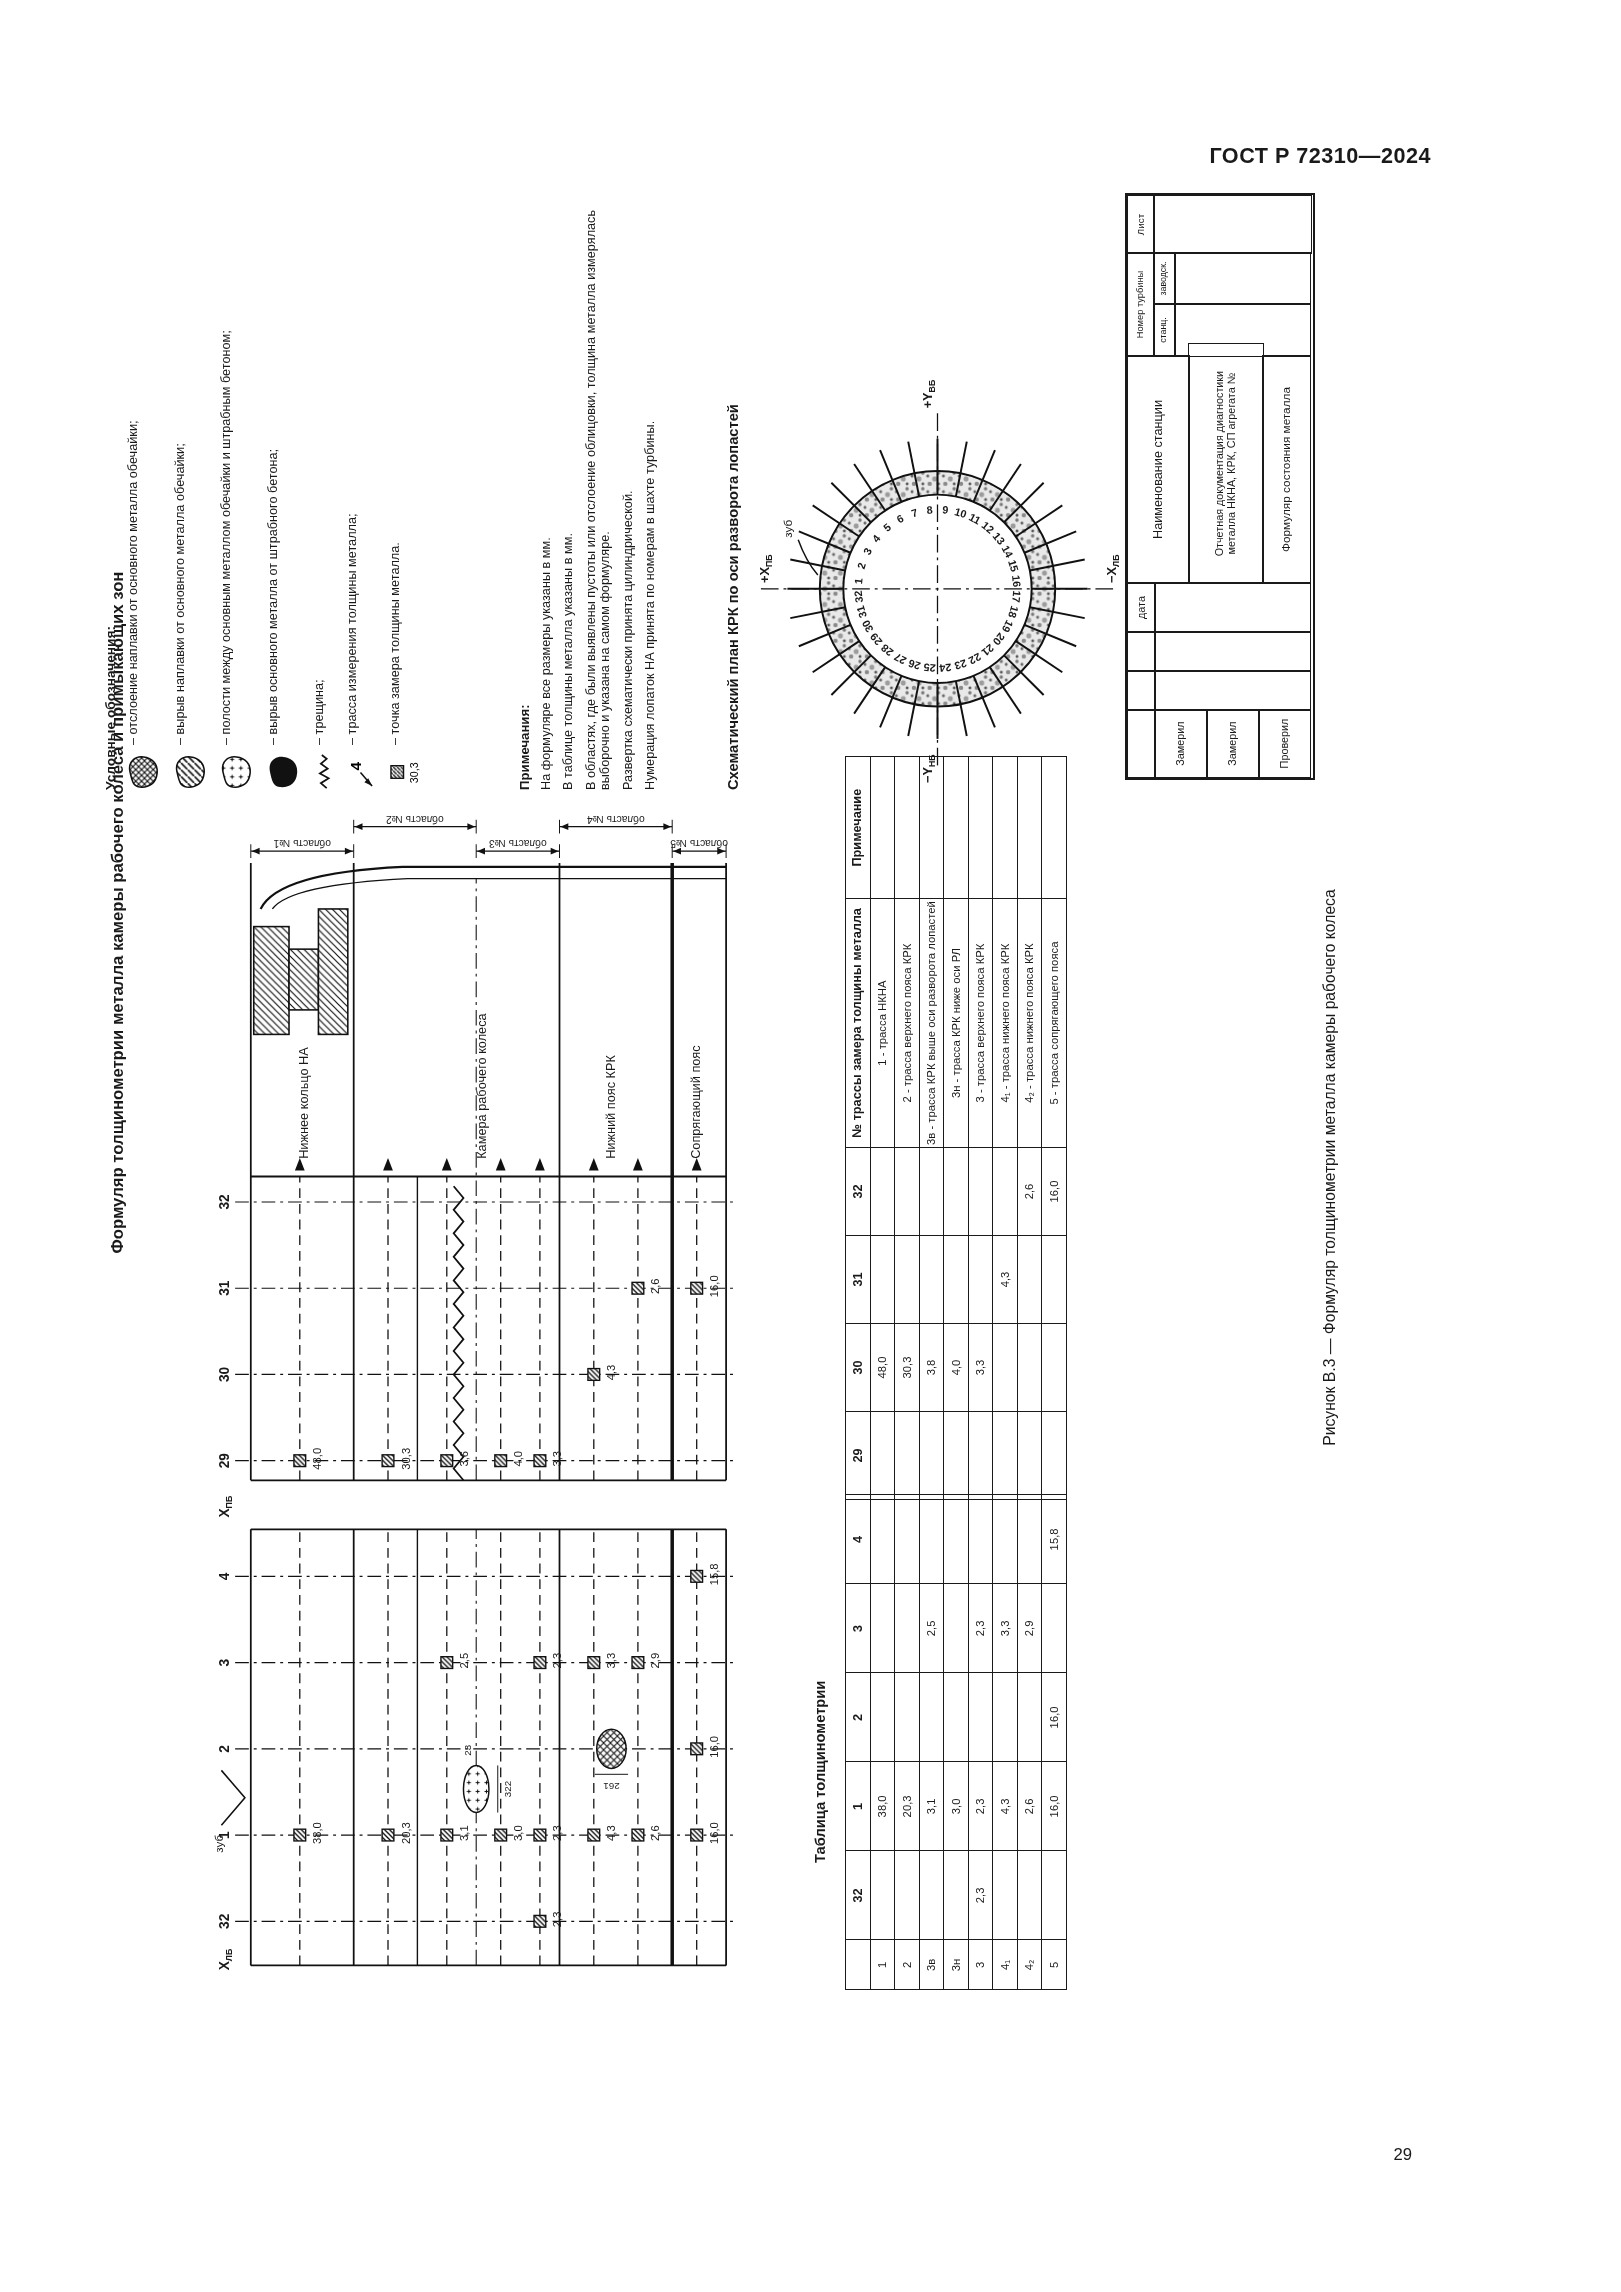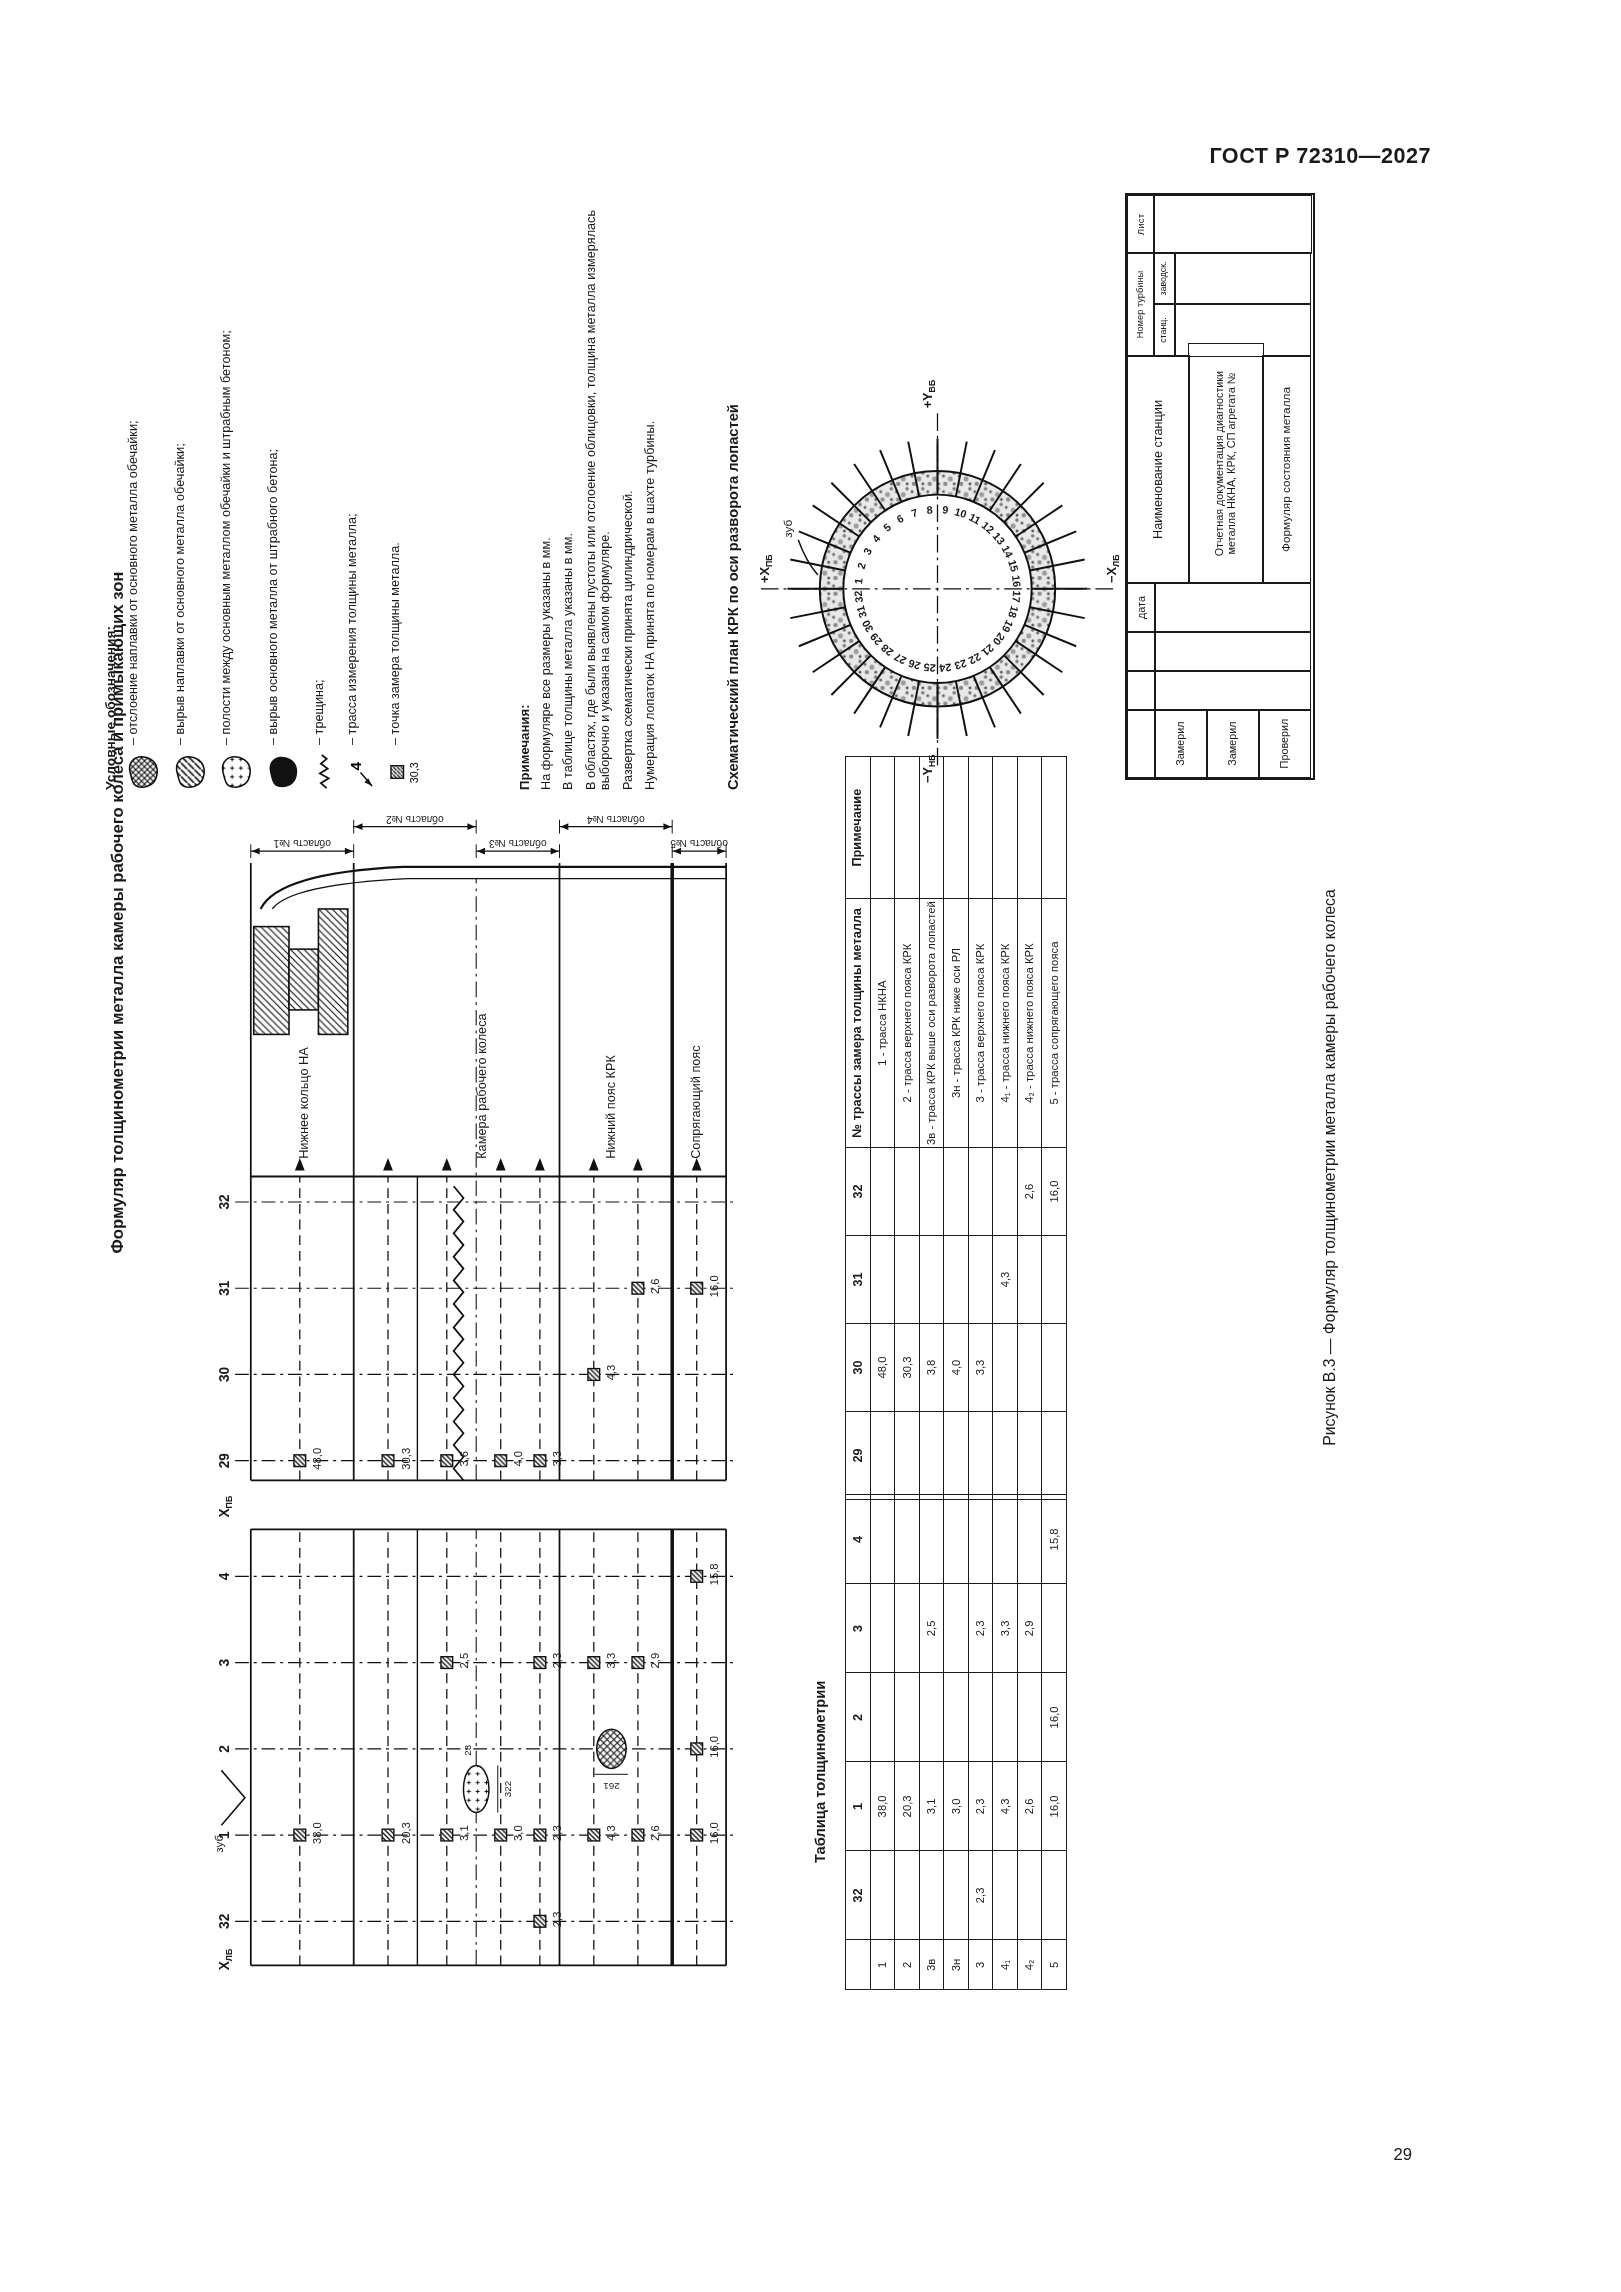--- a/index.html
+++ b/index.html
@@ -36,21 +36,21 @@
   th.small{font-size:9.8px;font-weight:bold;line-height:10.8px}
   
   .tb{position:absolute;left:1230px;top:1027px;width:583px;height:186px;border:2px solid #1a1a1a;
       font-size:10.8px}
   .tb .c{position:absolute;border:1.2px solid #1a1a1a;display:flex;align-items:center;
          justify-content:center;text-align:center;line-height:11.8px;overflow:hidden}
 </style>
 </head>
 <body>
 
-<div class="gost-header">ГОСТ Р 72310—2027</div>
+<div class="gost-header">ГОСТ Р 72310—2024</div>
 <div class="page-num">29</div>
 
 <div class="sheet">
 
   <div class="form-title">Формуляр толщинометрии металла камеры рабочего колеса и примыкающих зон</div>
 
   <svg class="abs" id="drw" style="left:19.6px;top:94px" width="1186" height="588" viewBox="0 0 1210 600">
     <defs>
       <pattern id="pDense" width="5" height="5" patternUnits="userSpaceOnUse">
         <rect width="5" height="5" fill="#fff"></rect>

